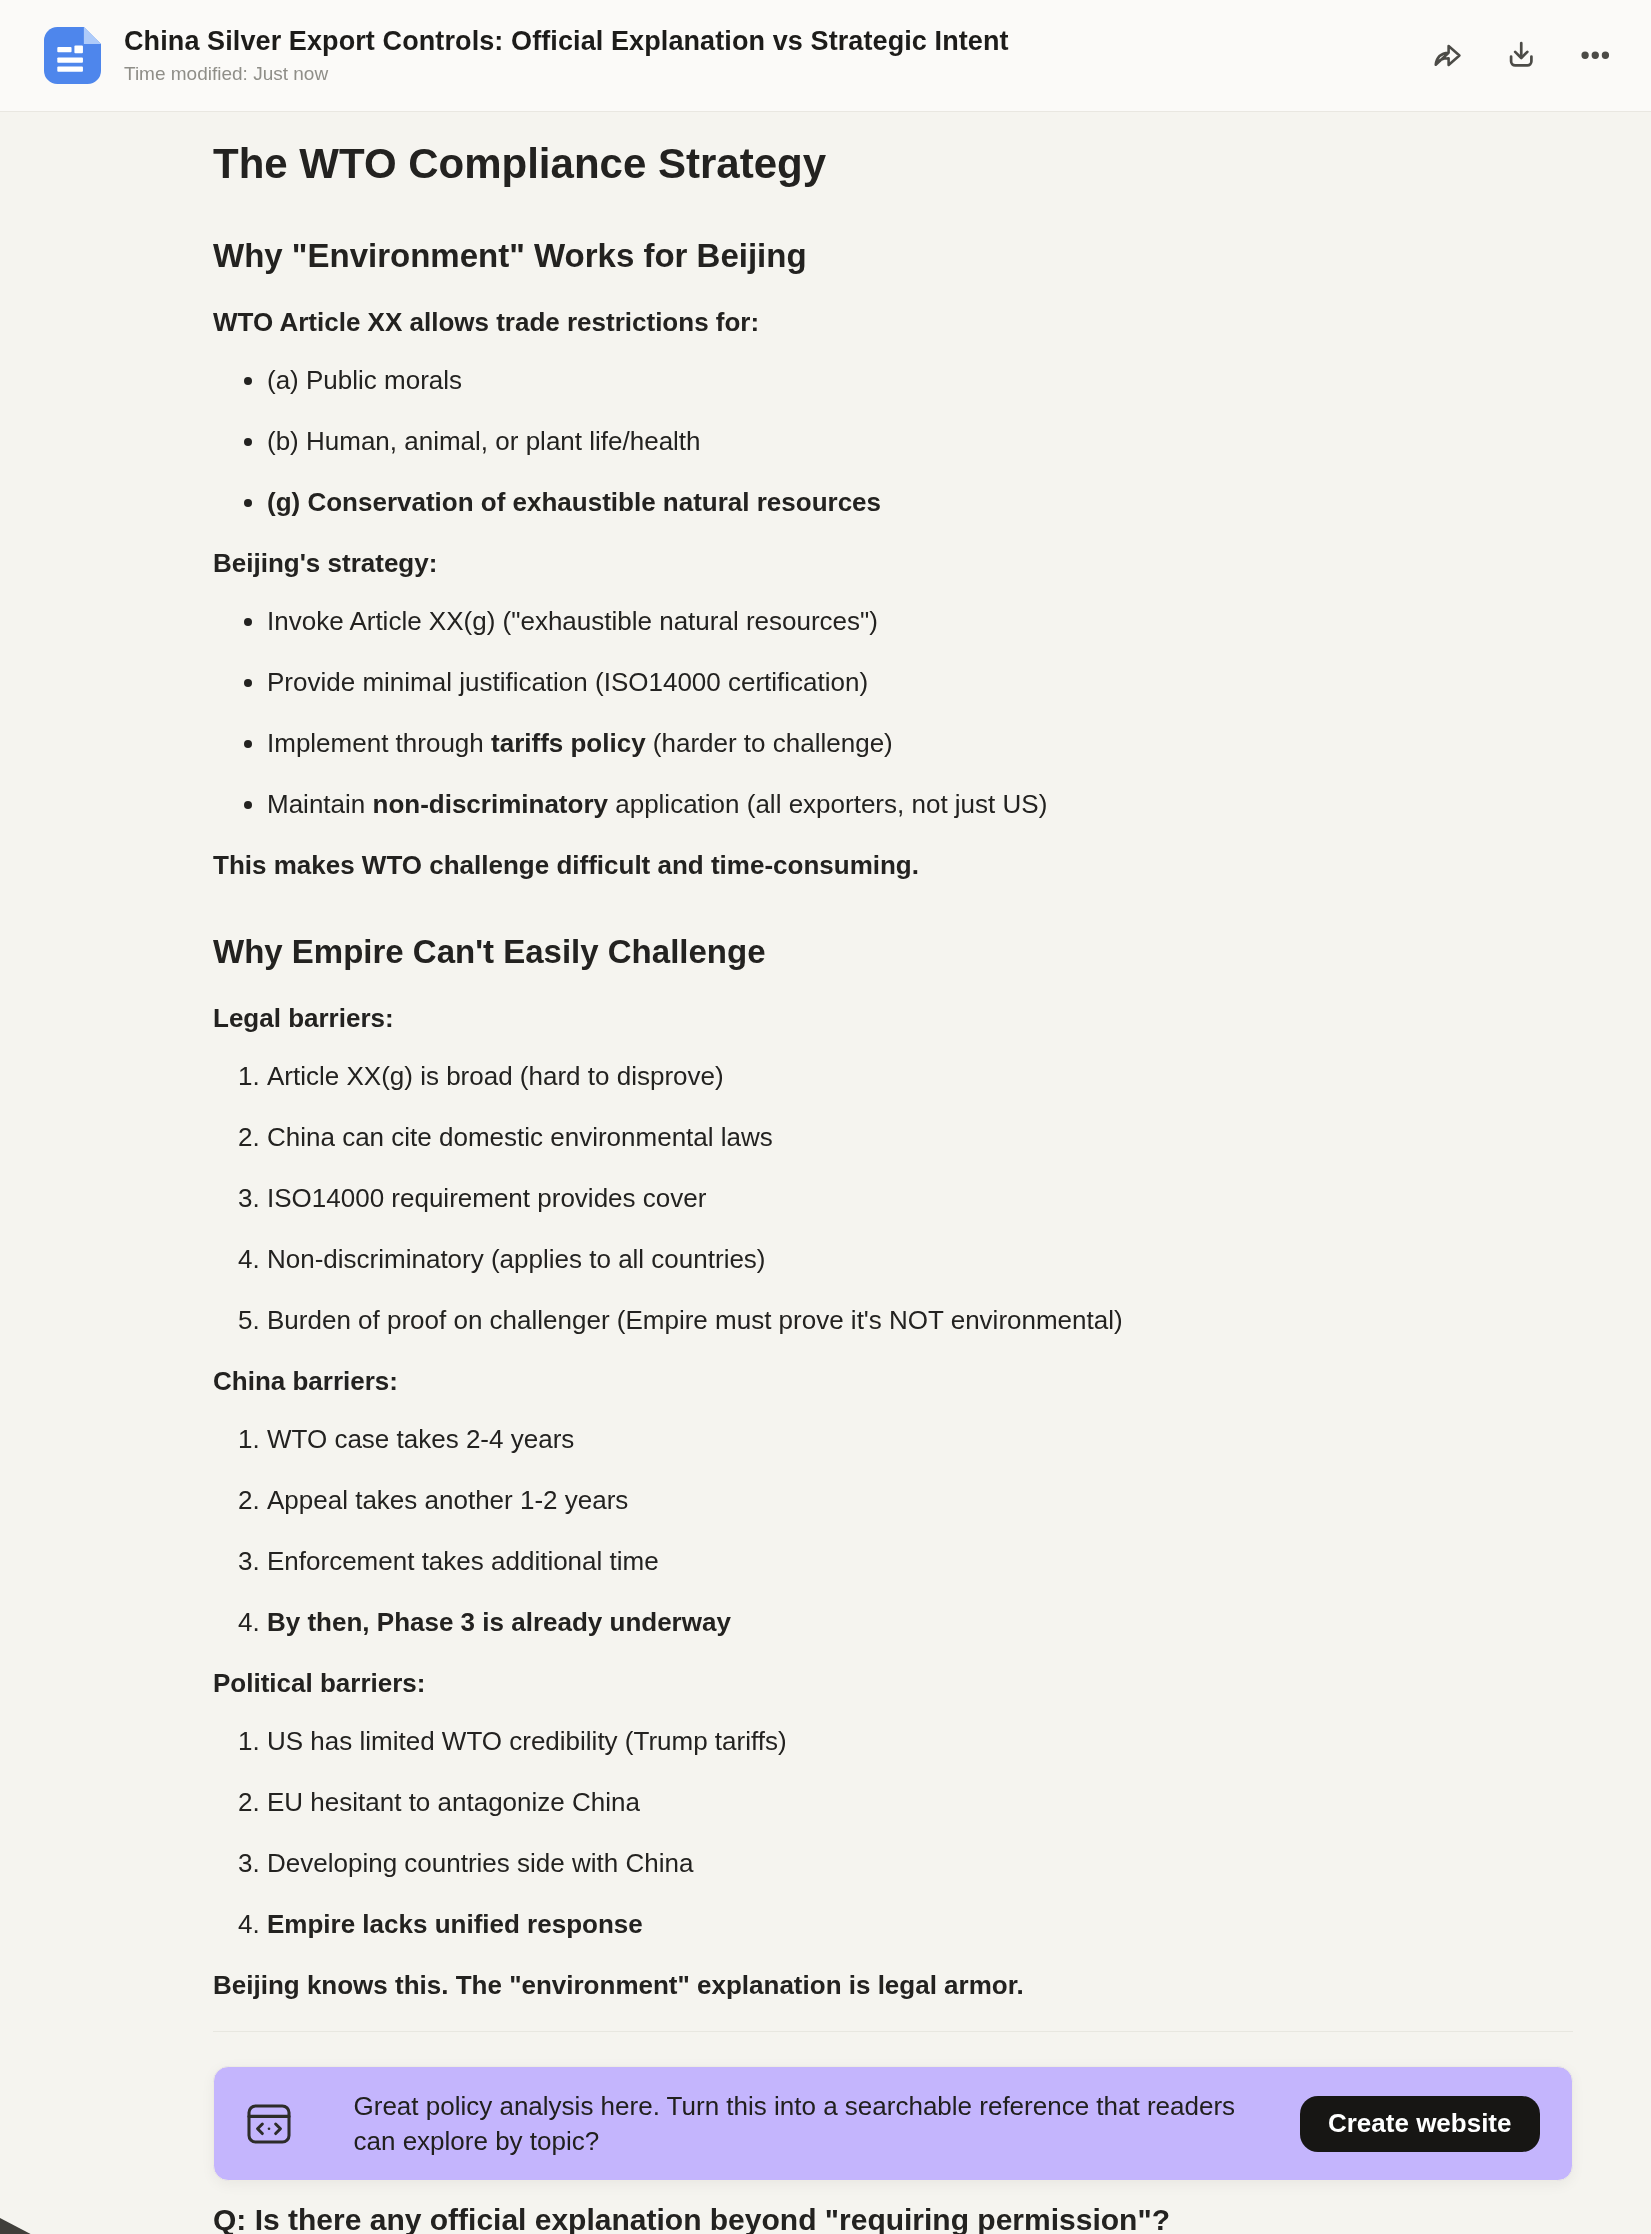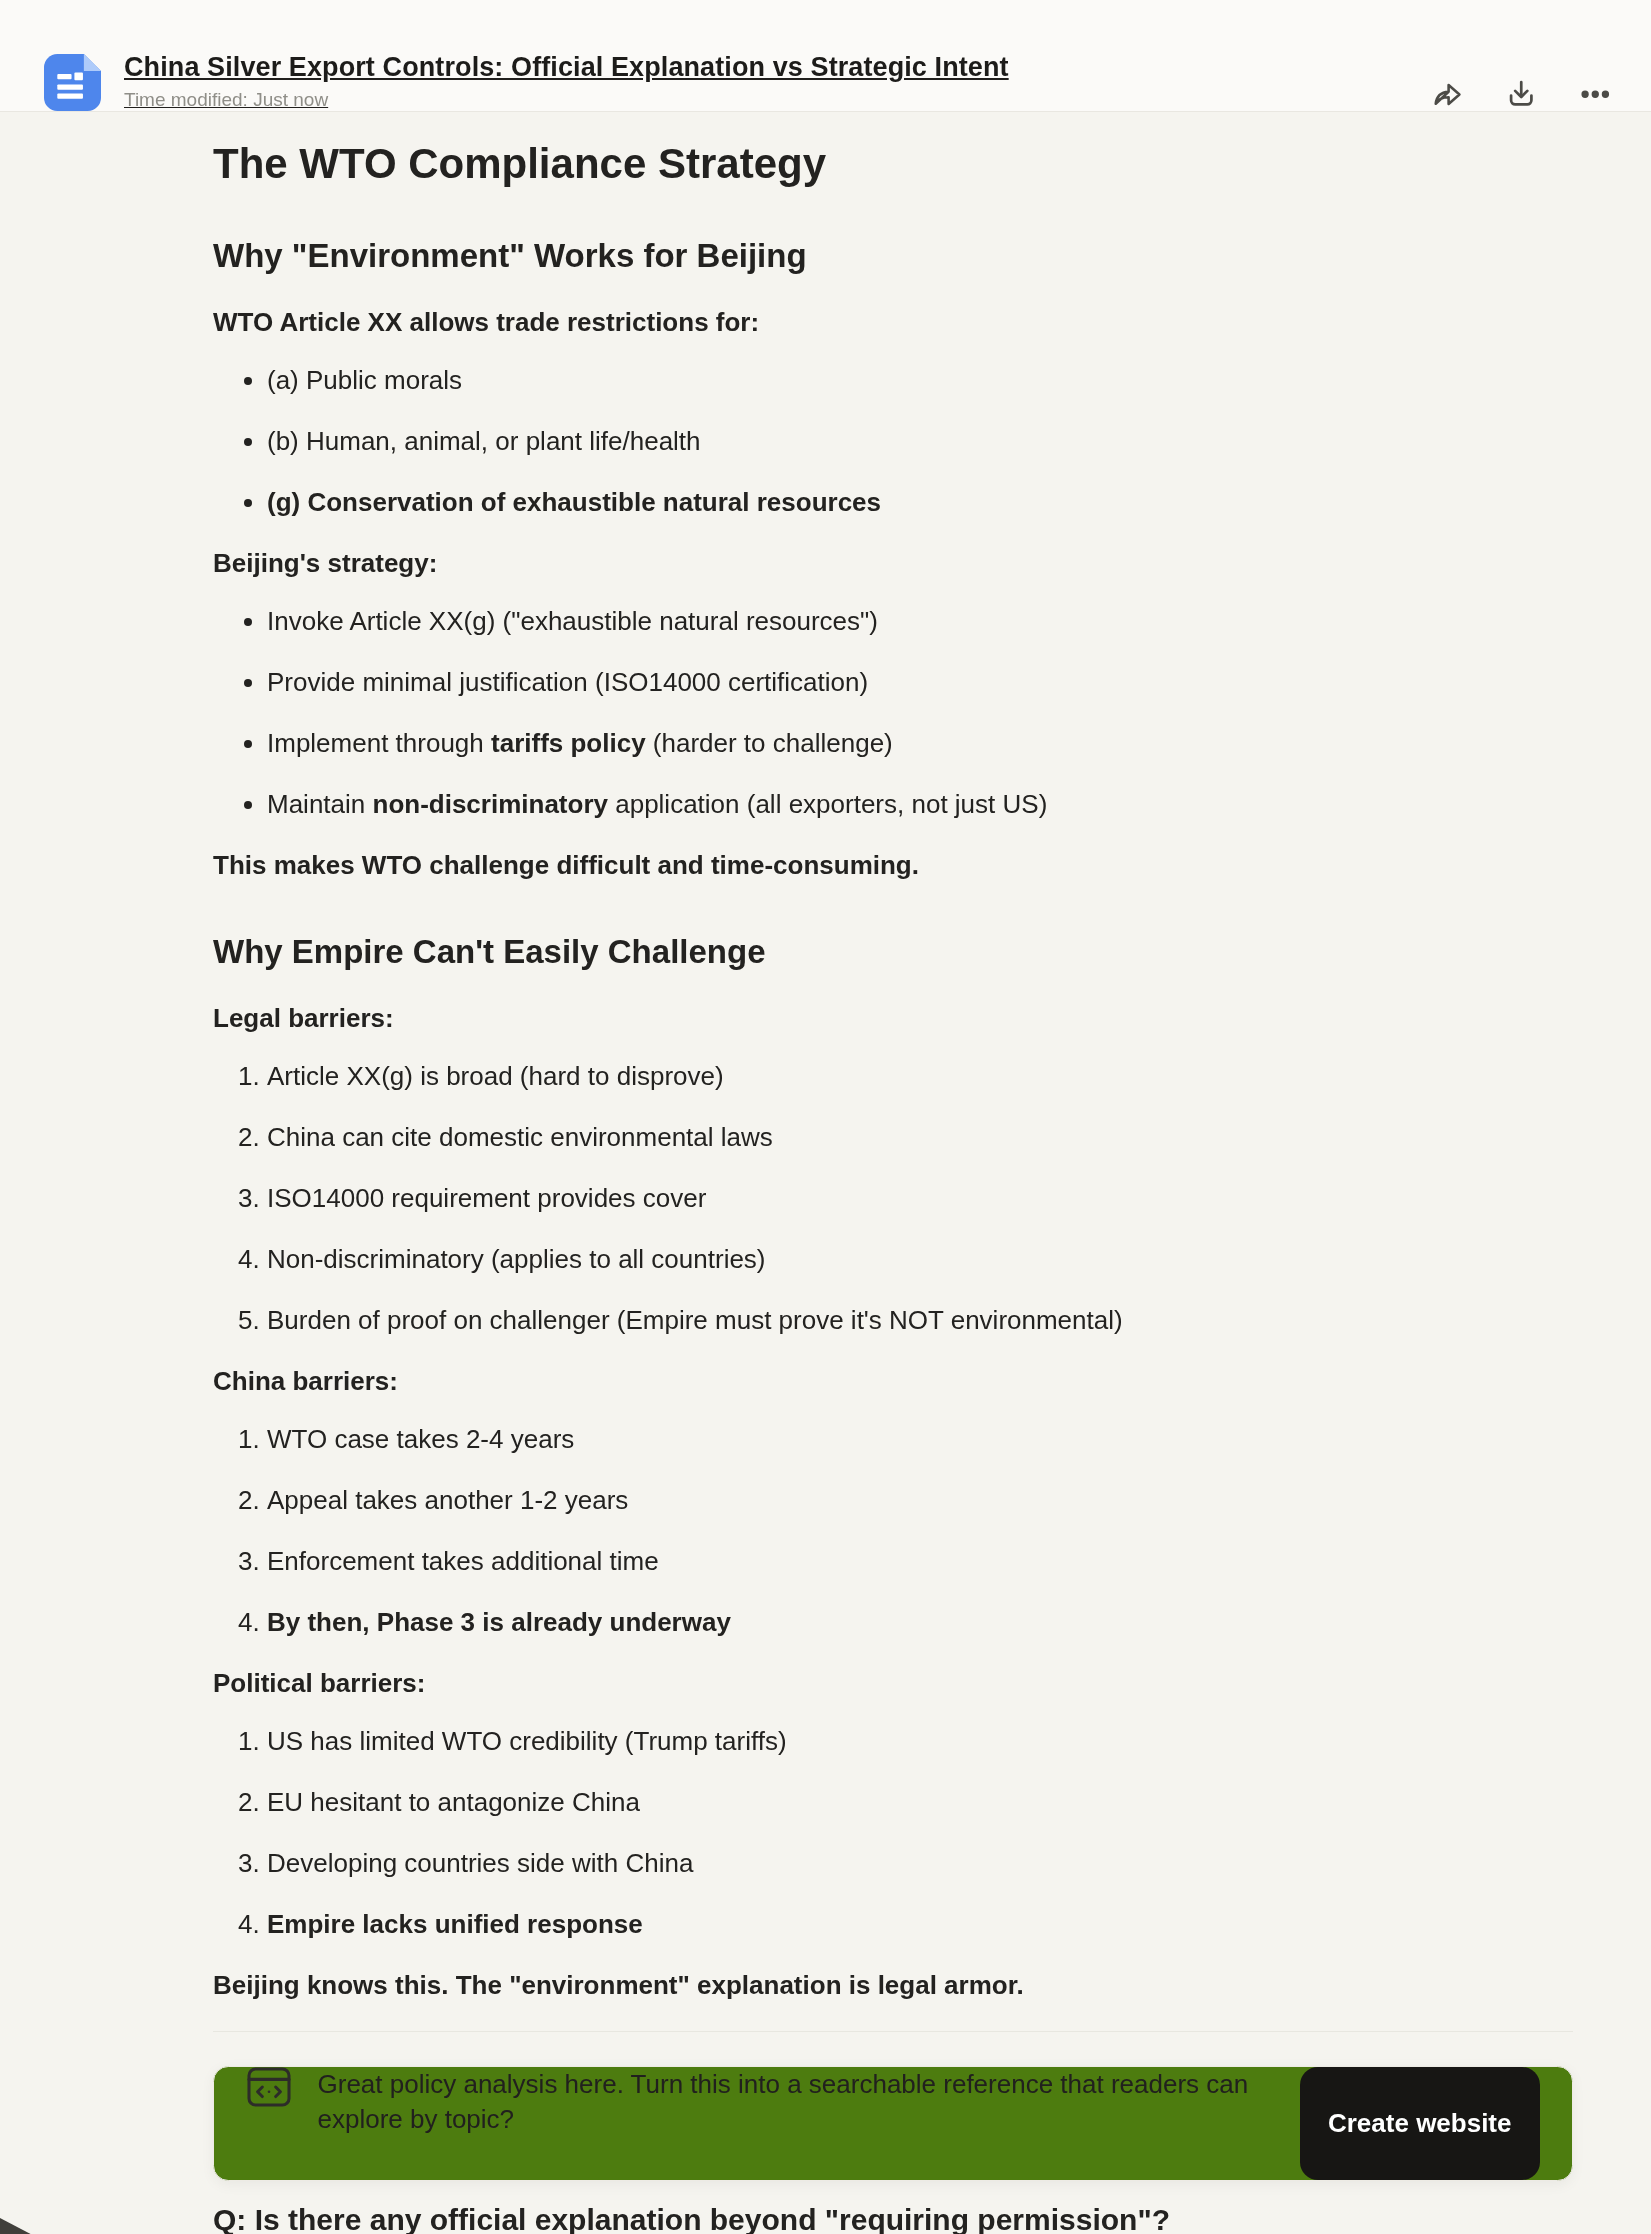--- a/index.html
+++ b/index.html
@@ -10,23 +10,22 @@
     color:#211f1d;
     overflow:hidden;
     position:relative;
   }
   
   .topbar {
     height:112px;
     background:#fbfaf8;
     border-bottom:1px solid #e9e7e1;
     display:flex;
-    align-items:flex-end;
+    align-items:center;
     padding:0 40px 0 44px;
-    text-decoration:underline;
   }
   .doc-icon { width:57px; height:57px; flex:0 0 auto; }
   .titleblock { margin-left:23px; min-width:0; }
   .doc-title { font-size:27px; font-weight:700; color:#1d1c1a; letter-spacing:0.1px; }
   .doc-subtitle { font-size:19px; color:#8f8e88; margin-top:5.7px; }
   .topbar-actions { margin-left:auto; display:flex; align-items:center; gap:40px; }
   .action-btn { width:34px; height:34px; display:flex; align-items:center; justify-content:center; cursor:pointer; }
   .action-btn svg { stroke:#4c4b47; }
   
   .content {
@@ -35,26 +34,28 @@
   .content h1 { font-size:42px; font-weight:700; color:#232220; margin:0 0 32px 0; line-height:1.2; }
   .content h2 { font-size:33px; font-weight:700; color:#232220; margin:46px 0 25px 0; line-height:1.3; }
   .content p.label { font-size:26px; font-weight:700; line-height:1.5; margin:0 0 19px 0; color:#232220; }
   .content ul, .content ol { padding-left:54px; margin:0; }
   .content li { font-size:26px; line-height:1.5; margin-bottom:22px; color:#232220; }
   .content li strong, .content p strong { font-weight:700; }
   .content hr { border:none; border-top:1.9px solid #e8e7e0; margin:26px 0 34px 0; }
   
   .banner {
     height:115px;
-    background:#4d7c0f;
+    background:#c4b5fd;
     border:1px solid #edebe4;
     border-radius:15.3px;
     box-shadow:0 3.8px 13.4px rgba(0,0,0,0.05);
     display:flex;
+    align-items:center;
     padding:0 32.5px;
+    gap:36px;
   }
   .banner-icon { flex:0 0 auto; margin-right:27px; }
   .banner-text { font-size:26px; line-height:1.35; color:#21201e; max-width:970px; }
   .banner-btn {
     margin-left:auto;
     background:#171614;
     color:#ffffff;
     font-family:"Liberation Sans", sans-serif;
     font-size:26px;
     font-weight:700;

